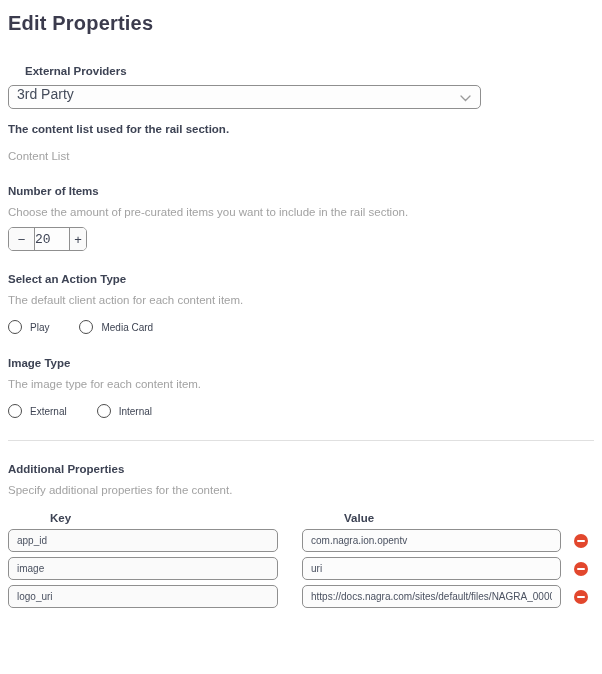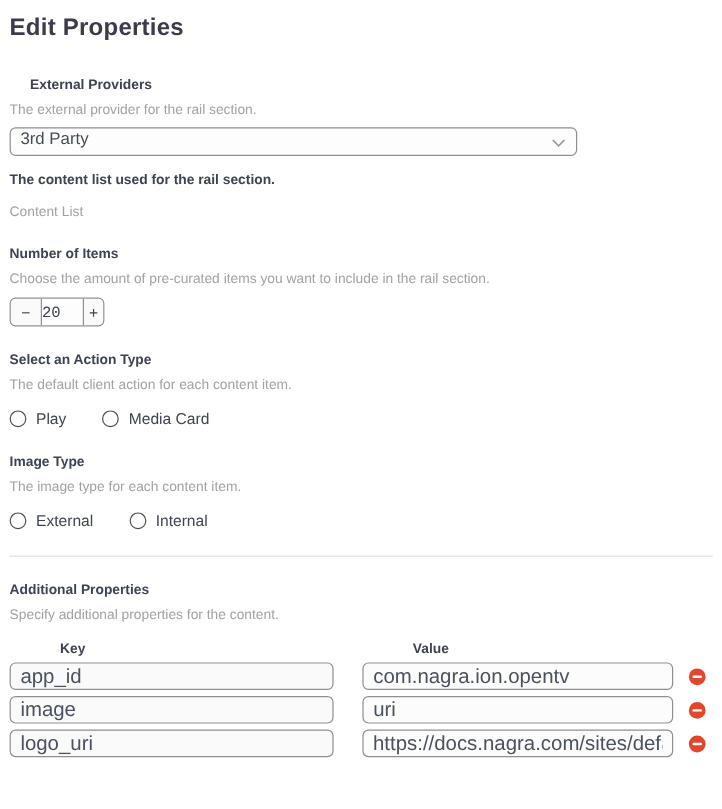--- a/index.html
+++ b/index.html
@@ -100,21 +100,21 @@
   }
   .radio-circle {
     width: 14px;
     height: 14px;
     border: 1.6px solid #4d4d4d;
     border-radius: 50%;
     background: #fff;
     flex: 0 0 auto;
   }
   .radio-label {
-    font-size: 13px;
+    font-size: 10px;
     color: #3e4453;
     margin-left: 8px;
   }
 
   .divider {
     border: none;
     border-top: 1px solid #e0e0e0;
     margin: 22px 0 0 0;
     width: 586px;
   }
@@ -124,21 +124,21 @@
   .kv-head-key { width: 294px; font-size: 11.5px; font-weight: 700; color: #3d4354; }
   .kv-head-value { font-size: 11.5px; font-weight: 700; color: #3d4354; }
 
   .kv-row { display: flex; align-items: center; margin-top: 5px; }
   .kv-input {
     height: 23px;
     border: 1px solid #8f8f8f;
     border-radius: 5px;
     background: #fafafa;
     padding: 0 8px;
-    font-size: 17px;
+    font-size: 10px;
     color: #4a5160;
     font-family: "Liberation Sans", sans-serif;
     overflow: hidden;
     white-space: nowrap;
   }
   .kv-key { width: 270px; margin-right: 24px; }
   .kv-value { width: 259px; margin-right: 13px; background: #fcfcfc; }
 
   .remove-btn {
     width: 14px;
@@ -172,21 +172,20 @@
 </style>
 </head>
 <body>
 
 <div class="container">
 
   <h1 class="page-title">Edit Properties</h1>
 
   
   <div class="sec-label mt-30">External Providers</div>
-  <div class="sec-desc">The external provider for the rail section.</div>
   <div class="select-field mt-8">
     <span>3rd Party</span>
     <span class="chevron">
       <svg width="11" height="7" viewBox="0 0 11 7">
           <path d="M1 1 L5.5 5.5 L10 1" stroke="#9a9a9a" stroke-width="1.3" fill="none" stroke-linecap="round"></path>
         </svg>
     </span>
   </div>
 
   

